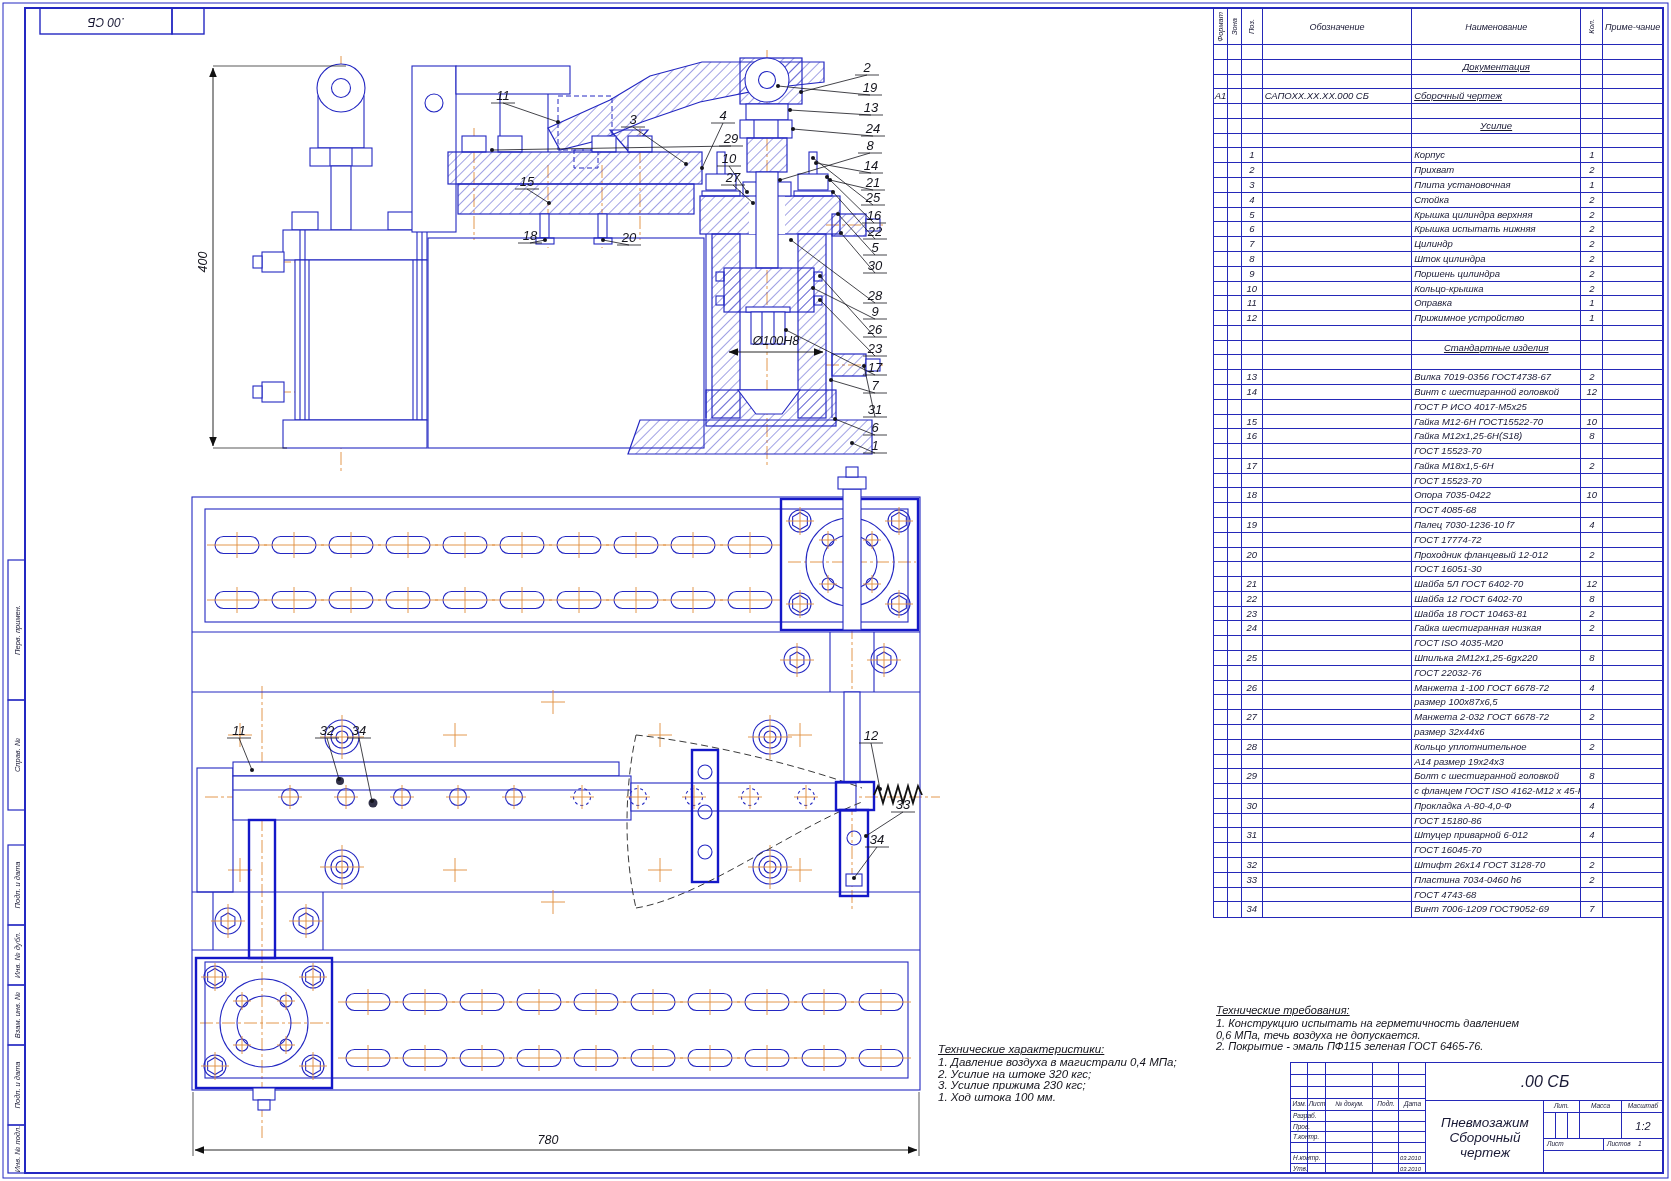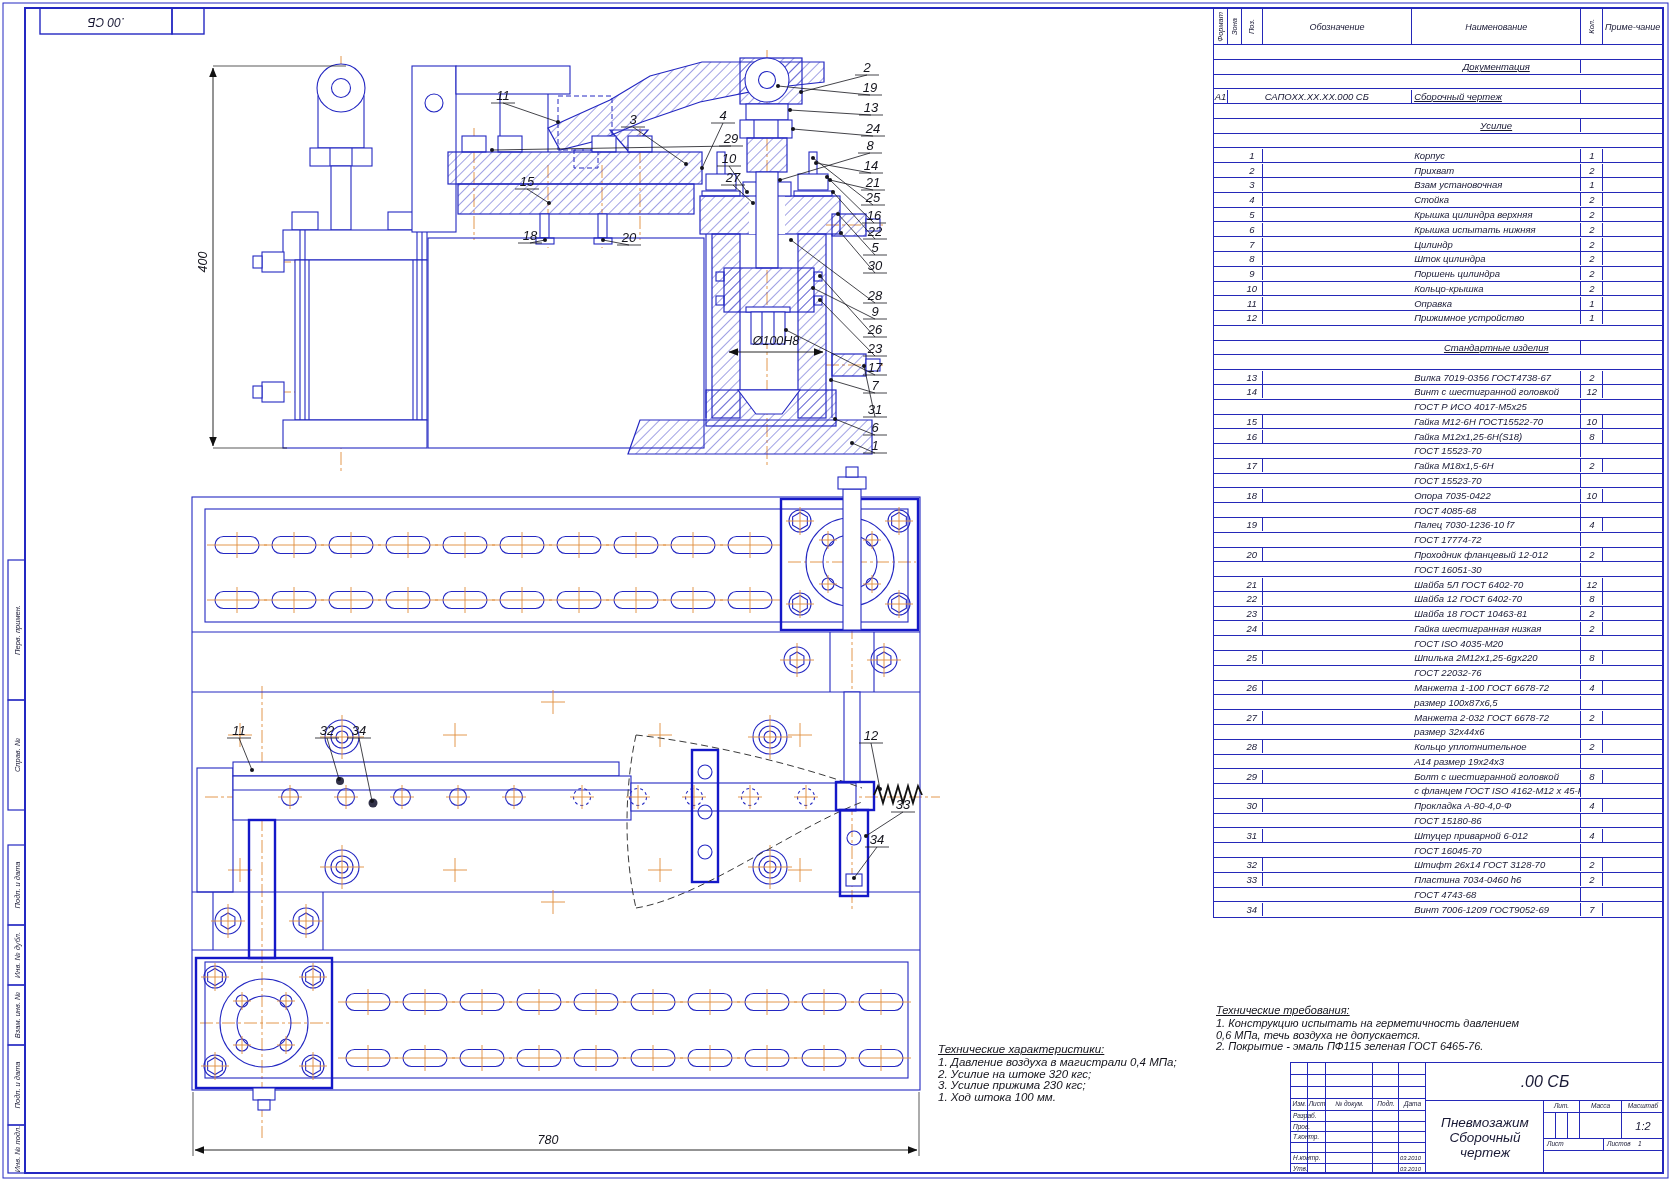--- a/index.html
+++ b/index.html
@@ -32,21 +32,21 @@
 
   
   .spec{position:absolute;left:1213px;top:8px;width:450px;color:var(--tt);font-style:italic;}
   .spec,.spec *{box-sizing:border-box}
   .shdr{display:flex;height:37px;border:1.6px solid var(--g);justify-content:space-between;}
   .shdr>div{border-right:1px solid var(--g);display:flex;align-items:center;justify-content:center;
             font-size:9px;text-align:center;overflow:hidden}
   .shdr>div:last-child{border-right:none}
   .rot{writing-mode:vertical-rl;transform:rotate(180deg);font-size:7.5px;line-height:1}
   .srows{border:1.6px solid var(--g);border-top:none;}
-  .srow{display:flex;height:14.79px;border-bottom:1px solid var(--g);align-items:center;}
+  .srow{display:flex;height:14.79px;border-bottom:1px solid var(--g);}
   .srow:last-child{border-bottom:none}
   .scell{border-right:1px solid var(--g);font-size:9.5px;line-height:13px;white-space:nowrap;
          overflow:hidden;padding:0 2px;}
   .scell:last-child{border-right:none}
   .c0{width:14px;text-align:center;padding:0}
   .c1{width:14px}
   .c2{width:21px;text-align:center}
   .c3{width:150px}
   .c4{width:170px}
   .c5{width:22px;text-align:center}
@@ -814,21 +814,21 @@
           <div class="scell c3"></div>
           <div class="scell c4">Прихват</div>
           <div class="scell c5">2</div>
           <div class="scell c6"></div>
         </div>
         <div class="srow">
           <div class="scell c0"></div>
           <div class="scell c1"></div>
           <div class="scell c2">3</div>
           <div class="scell c3"></div>
-          <div class="scell c4">Взам установочная</div>
+          <div class="scell c4">Плита установочная</div>
           <div class="scell c5">1</div>
           <div class="scell c6"></div>
         </div>
         <div class="srow">
           <div class="scell c0"></div>
           <div class="scell c1"></div>
           <div class="scell c2">4</div>
           <div class="scell c3"></div>
           <div class="scell c4">Стойка</div>
           <div class="scell c5">2</div>

